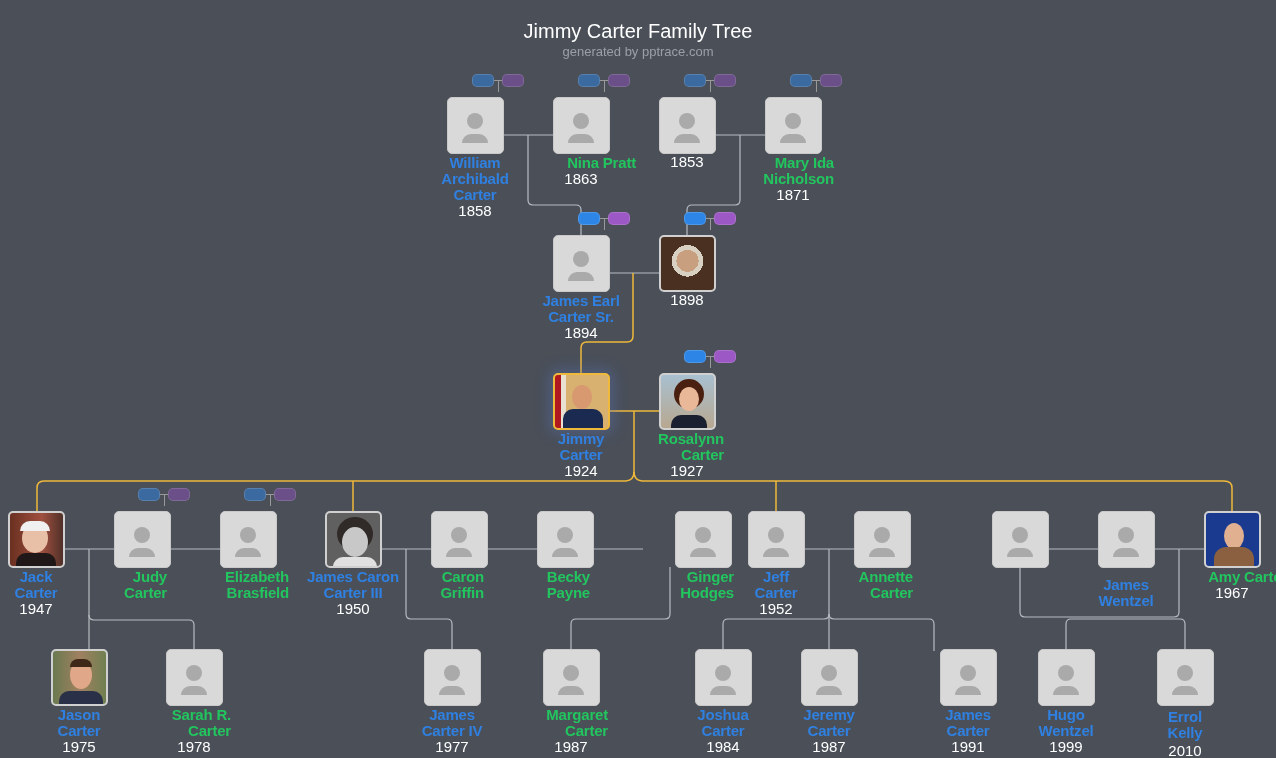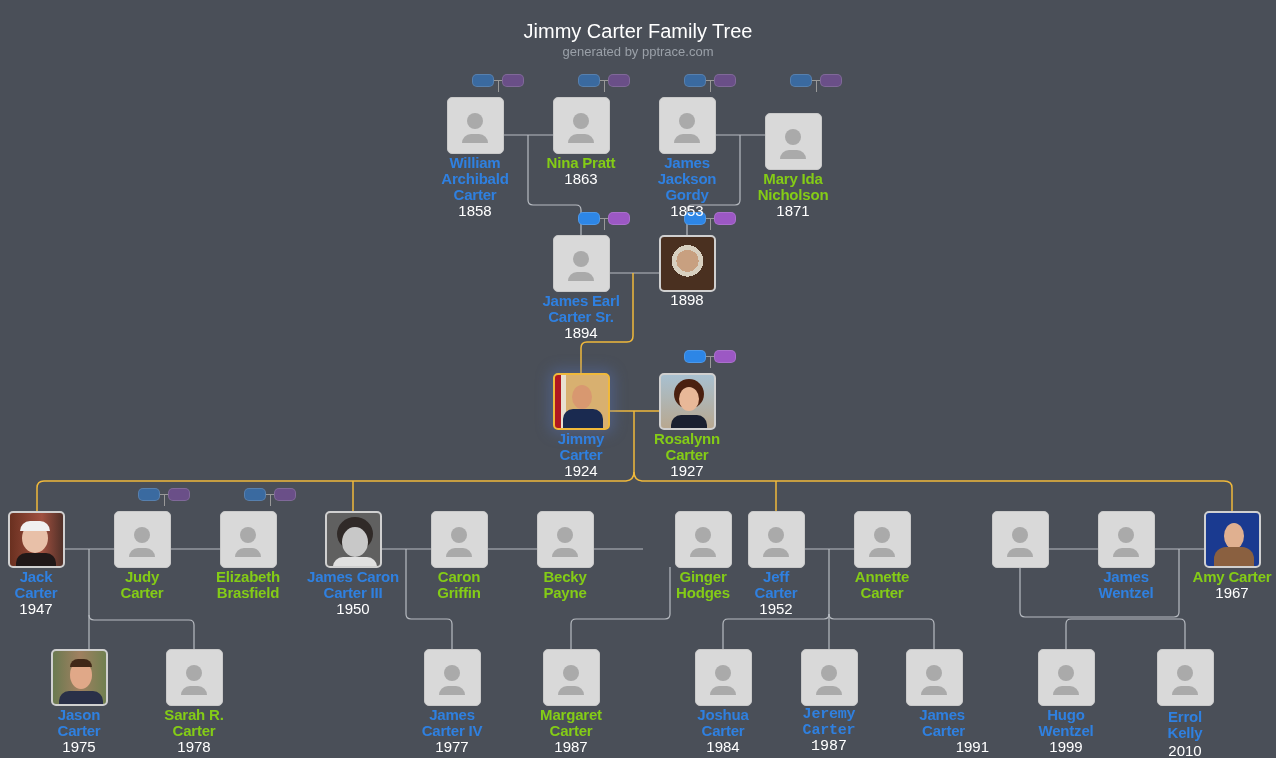--- a/index.html
+++ b/index.html
@@ -8,21 +8,21 @@
   .subtitle{position:absolute;left:0;width:1276px;top:44px;text-align:center;color:#9aa0a8;font-size:13px;}
   svg.lines{position:absolute;left:0;top:0;}
   .person{position:absolute;width:110px;text-align:center;}
   .card{width:57px;height:57px;margin:0 auto;border-radius:5px;background:#d9d9d9;position:relative;overflow:hidden;box-sizing:border-box;border:1px solid #c9c9c9;}
   .card.photo{border:2px solid #d0d0d0;}
   .card.focus{border:2px solid #f0b93b;box-shadow:0 0 14px 4px rgba(90,120,200,0.35);}
   .avatar-head{position:absolute;left:50%;top:15px;width:16px;height:16px;margin-left:-8px;border-radius:50%;background:#aaa;}
   .avatar-body{position:absolute;left:50%;top:36px;width:26px;height:9px;margin-left:-13px;border-radius:13px 13px 0 0;background:#aaa;}
   .name{font-weight:bold;font-size:15px;line-height:16px;margin-top:1px;letter-spacing:-0.2px;}
   .male{color:#2f80e0;}
-  .female{color:#84cc16;}
+  .female{color:#22c55e;text-align:right;}
   .year{color:#fff;font-size:15px;line-height:16px;}
   .btns{position:absolute;height:14px;}
   .btn{position:absolute;top:0;width:22px;height:13px;border-radius:5px;box-sizing:border-box;border:1px solid rgba(255,255,255,0.15);}
   .btn.f{left:0;background:#3a6aa0;}
   .btn.m{left:30px;background:#6a4f88;}
   .btns.active .btn.f{background:#2d86e6;}
   .btns.active .btn.m{background:#9c58c4;}
   .btns .conn{position:absolute;left:22px;top:6px;width:8px;height:1px;background:#999;}
   .btns .stem{position:absolute;left:26px;top:6px;width:1px;height:12px;background:#999;}
   .photo-face{position:absolute;border-radius:50%;}
@@ -144,24 +144,23 @@
       <div class="avatar-body"></div>
     </div>
   <div class="name female">Nina Pratt</div>
   <div class="year">1863</div>
 </div>
 <div class="person" style="left:632px;top:97px;">
   <div class="card">
       <div class="avatar-head"></div>
       <div class="avatar-body"></div>
     </div>
-  <div class="name male" style="padding:0 20px;">James Jackson Gordy</div>
   <div class="year">1853</div>
 </div>
-<div class="person" style="left:738px;top:113px;">
+<div class="person" style="left:738px;top:97px;">
   <div class="card">
       <div class="avatar-head"></div>
       <div class="avatar-body"></div>
     </div>
   <div class="name female" style="padding:0 14px;">Mary Ida Nicholson</div>
   <div class="year">1871</div>
 </div>
 
 <div class="person" style="left:526px;top:235px;">
   <div class="card">
@@ -266,21 +265,21 @@
   <div class="card">
       <div class="avatar-head"></div>
       <div class="avatar-body"></div>
     </div>
 </div>
 <div class="person" style="left:1071px;top:511px;">
   <div class="card">
       <div class="avatar-head"></div>
       <div class="avatar-body"></div>
     </div>
-  <div class="name male" style="padding:0 24px;">James Wentzel</div>
+  <div class="name male" style="padding:8px 24px;">James Wentzel</div>
 </div>
 <div class="person" style="left:1177px;top:511px;">
   <div class="card photo" style="background:#1a3a90;">
     <div class="photo-face" style="left:18px;top:10px;width:20px;height:26px;background:#e0b090;"></div>
     <div style="position:absolute;left:8px;top:34px;width:40px;height:22px;background:#8a6040;border-radius:12px 12px 0 0;"></div>
   </div>
   <div class="name female" style="white-space:nowrap;">Amy Carter</div>
   <div class="year">1967</div>
 </div>
 
@@ -318,29 +317,29 @@
   <div class="year">1987</div>
 </div>
 <div class="person" style="left:668px;top:649px;">
   <div class="card">
       <div class="avatar-head"></div>
       <div class="avatar-body"></div>
     </div>
   <div class="name male" style="padding:0 24px;">Joshua Carter</div>
   <div class="year">1984</div>
 </div>
-<div class="person" style="left:774px;top:649px;font-family:Liberation Mono, monospace;">
+<div class="person" style="left:774px;top:649px;">
   <div class="card">
       <div class="avatar-head"></div>
       <div class="avatar-body"></div>
     </div>
   <div class="name male" style="padding:0 24px;">Jeremy Carter</div>
   <div class="year">1987</div>
 </div>
-<div class="person" style="left:879px;top:649px;text-align:right;">
+<div class="person" style="left:913px;top:649px;">
   <div class="card">
       <div class="avatar-head"></div>
       <div class="avatar-body"></div>
     </div>
   <div class="name male" style="padding:0 24px;">James Carter</div>
   <div class="year">1991</div>
 </div>
 <div class="person" style="left:1011px;top:649px;">
   <div class="card">
       <div class="avatar-head"></div>

